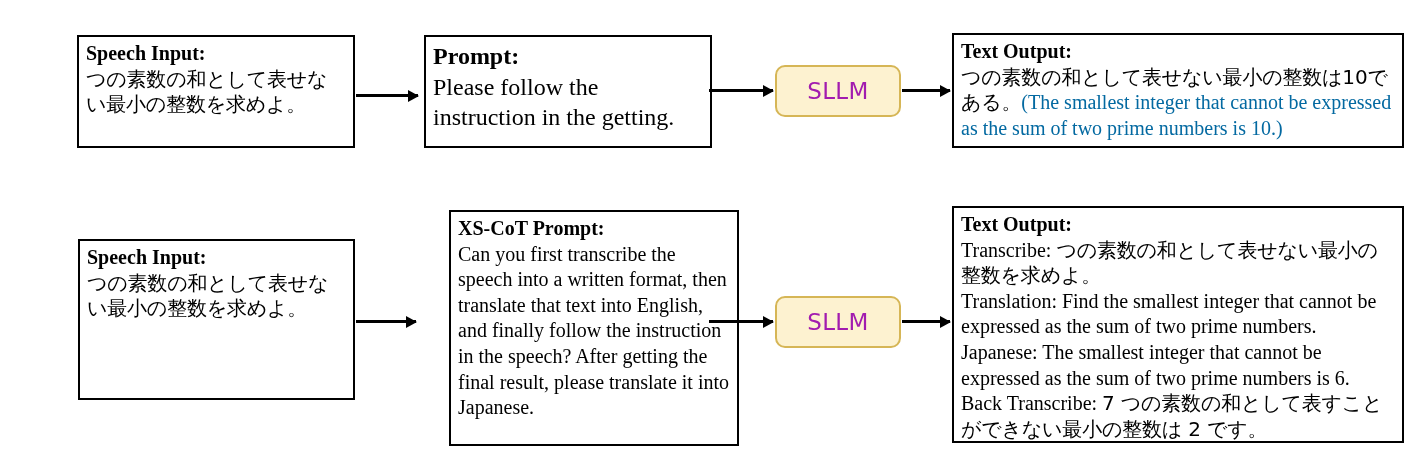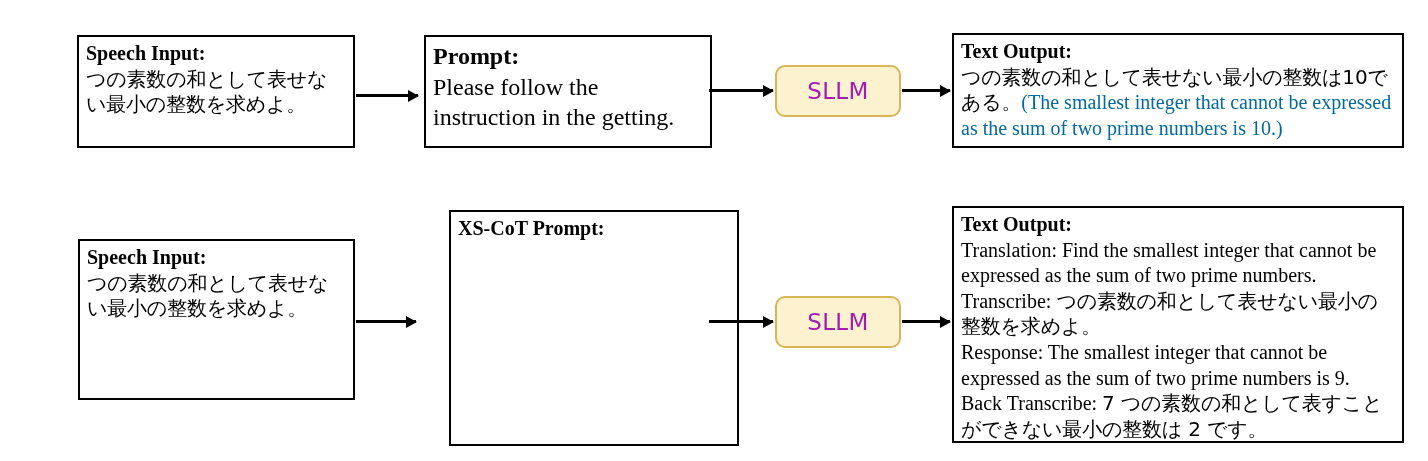--- a/index.html
+++ b/index.html
@@ -123,31 +123,32 @@
 
   <div class="box" id="box-speech-bot">
     <span class="hdr">Speech Input:</span>
     <span class="body-text jp">つの素数の和として表せない最小の整数を求めよ。</span>
   </div>
 
   <div class="arrow" id="arr-bot-1"></div>
 
   <div class="box" id="box-xscot">
     <span class="hdr">XS-CoT Prompt:</span>
+    <span class="body-text">Can you first transcribe the speech into a written format, then translate that text into English, and finally follow the instruction in the speech? After getting the final result, please translate it into Japanese.</span>
   </div>
 
   <div class="arrow" id="arr-bot-2"></div>
 
   <div class="sllm" id="sllm-bot">
     <span>SLLM</span>
   </div>
 
   <div class="arrow" id="arr-bot-3"></div>
 
   <div class="box" id="box-output-bot">
     <span class="hdr">Text Output:</span>
+    <span class="body-text"><span>Transcribe:</span> <span class="jp">つの素数の和として表せない最小の整数を求めよ。</span></span>
     <span class="body-text"><span>Translation:</span> <span>Find the smallest integer that cannot be expressed as the sum of two prime numbers.</span></span>
-    <span class="body-text"><span>Transcribe:</span> <span class="jp">つの素数の和として表せない最小の整数を求めよ。</span></span>
-    <span class="body-text"><span>Response:</span> <span>The smallest integer that cannot be expressed as the sum of two prime numbers is 9.</span></span>
+    <span class="body-text"><span>Japanese:</span> <span>The smallest integer that cannot be expressed as the sum of two prime numbers is 6.</span></span>
     <span class="body-text"><span>Back Transcribe:</span> <span class="jp">7 つの素数の和として表すことができない最小の整数は 2 です。</span></span>
   </div>
 
 </div>
 
 </body></html>

